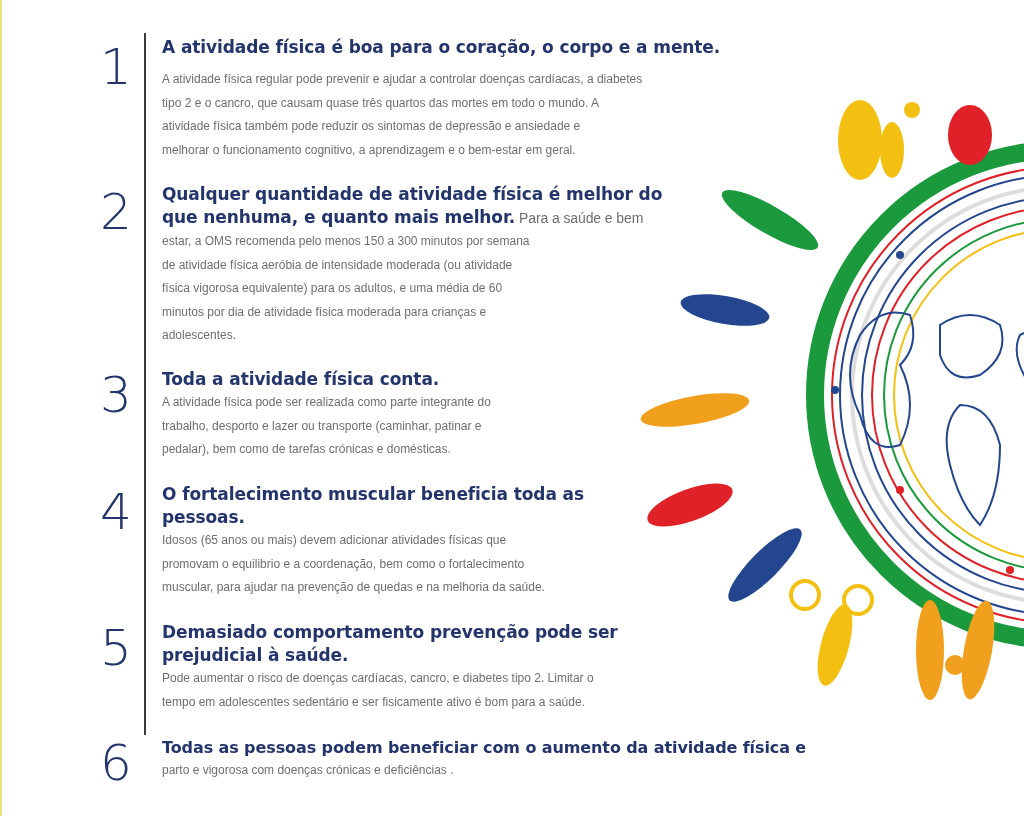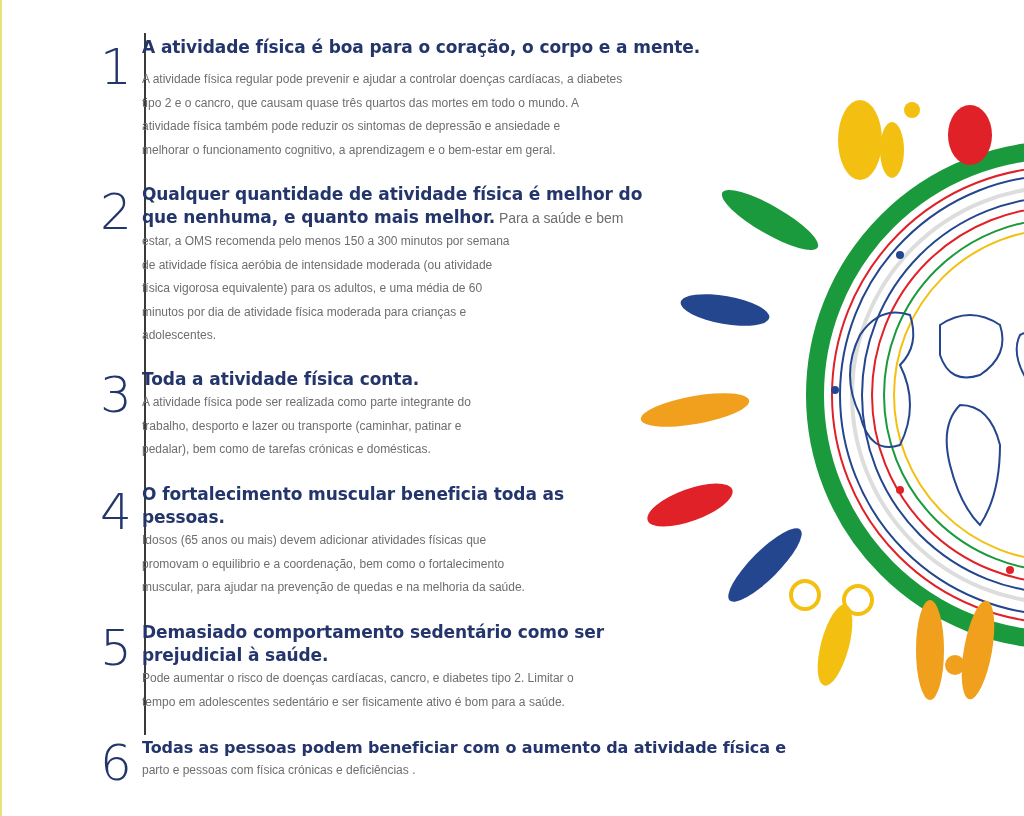--- a/index.html
+++ b/index.html
@@ -3,21 +3,21 @@
 <meta charset="utf-8">
 <style>
   html, body { margin:0; padding:0; }
   body { width:1024px; height:816px; background:#ffffff; position:relative; overflow:hidden;
          font-family:"Liberation Sans", sans-serif; }
   .edge { position:absolute; left:0; top:0; width:2px; height:816px; background:#e8e27a; }
   .vline { position:absolute; left:144px; top:33px; width:2px; height:702px; background:#3a3a3a; }
   .item { position:absolute; left:0; width:820px; }
   .num { position:absolute; left:96px; width:40px; text-align:center; font-family:"DejaVu Sans", sans-serif;
          font-weight:200; font-size:50px; line-height:50px; color:#23356b; }
-  .txt { position:absolute; left:142px; }
+  .txt { position:absolute; left:162px; }
   .head { font-family:"DejaVu Sans", sans-serif; font-weight:bold; font-size:17px; line-height:23px; color:#23356b; letter-spacing:-0.1px; }
   .body { font-family:"Liberation Sans", sans-serif; font-size:12px; line-height:23.5px; color:#6e6e6e; }
   .inline-body { font-weight:normal; font-family:"Liberation Sans", sans-serif; font-size:14px; color:#6e6e6e; }
   .illus { position:absolute; left:630px; top:95px; width:394px; height:620px; }
 </style>
 </head>
 <body>
 
 <div class="edge"></div>
 <div class="vline"></div>
@@ -76,38 +76,38 @@
       <div>promovam o equilibrio e a coordenação, bem como o fortalecimento</div>
       <div>muscular, para ajudar na prevenção de quedas e na melhoria da saúde.</div>
     </div>
   </div>
 </div>
 
 <div class="item" style="top:621px;">
   <div class="num" style="top:2px;">5</div>
   <div class="txt">
     <div class="head">
-      <div>Demasiado comportamento sedentário como ser</div>
+      <div>Demasiado comportamento prevenção pode ser</div>
       <div>prejudicial à saúde.</div>
     </div>
     <div class="body">
       <div>Pode aumentar o risco de doenças cardíacas, cancro, e diabetes tipo 2. Limitar o</div>
       <div>tempo em adolescentes sedentário e ser fisicamente ativo é bom para a saúde.</div>
     </div>
   </div>
 </div>
 
 <div class="item" style="top:736px; width:900px;">
   <div class="num" style="top:2px;">6</div>
   <div class="txt">
     <div class="head" style="font-size:16px;">
       <div>Todas as pessoas podem beneficiar com o aumento da atividade física e</div>
     </div>
     <div class="body">
-      <div>parto e pessoas com física crónicas e deficiências .</div>
+      <div>parto e vigorosa com doenças crónicas e deficiências .</div>
     </div>
   </div>
 </div>
 
 <div class="illus">
   <svg width="394" height="620" viewBox="0 0 394 620">
 
     <g transform="translate(430,300)">
       <circle r="245" fill="none" stroke="#1a9a3c" stroke-width="18"></circle>
       <circle r="228" fill="none" stroke="#e02128" stroke-width="2"></circle>

